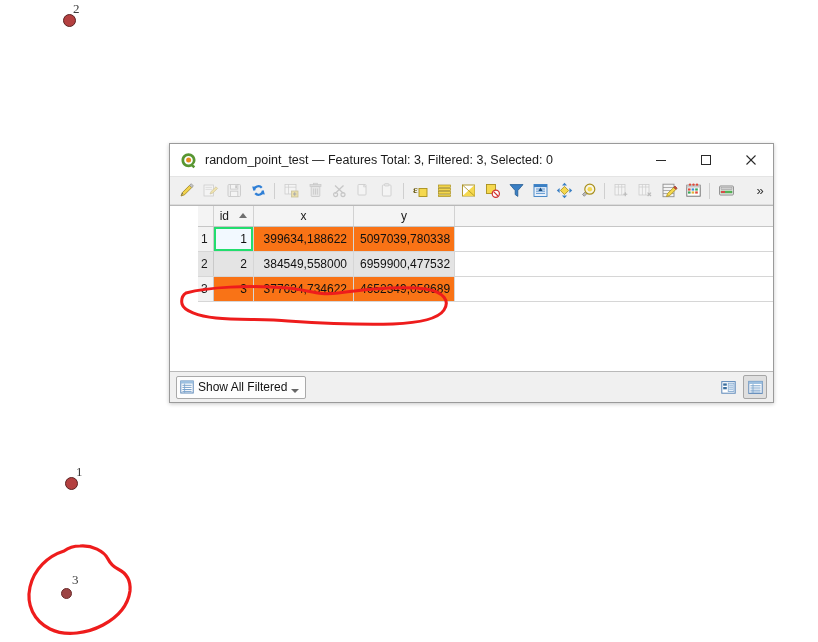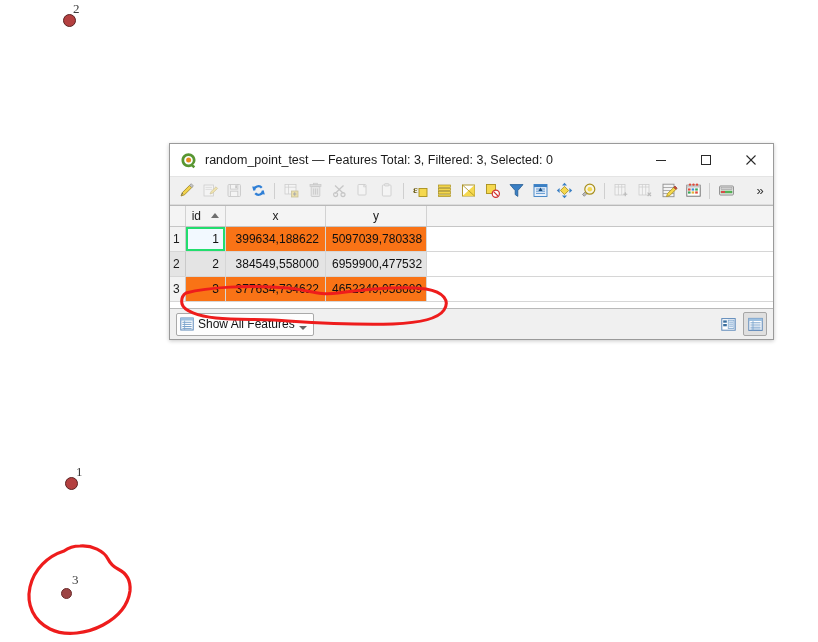--- a/index.html
+++ b/index.html
@@ -37,21 +37,21 @@
     color: #3a3a3a;
   }
 
   
   .annotation { position: absolute; pointer-events: none; }
 
   
   .qgis-window {
     position: absolute;
     left: 169px; top: 143px;
-    width: 605px; height: 197px;
+    width: 605px; height: 260px;
     background: #f0f0f0;
     border: 1px solid #9a9a9a;
     box-shadow: 0 1px 4px rgba(0,0,0,0.22);
     box-sizing: border-box;
     display: flex;
     flex-direction: column;
   }
 
   
   .title-bar {
@@ -120,20 +120,21 @@
     border-top: 1px solid #b9b9b9;
     border-bottom: 1px solid #b9b9b9;
     overflow: hidden;
     position: relative;
   }
   table.attr {
     border-collapse: collapse;
     width: 100%;
     table-layout: fixed;
     font-size: 12px;
+    margin-left: 28px;
   }
   table.attr thead th {
     background: #f4f4f4;
     border-right: 1px solid #d2d2d2;
     border-bottom: 1px solid #c6c6c6;
     height: 20px;
     font-weight: normal;
     color: #1b1b1b;
     font-size: 12px;
     padding: 0;
@@ -552,21 +553,21 @@
       <div class="filter-combo">
         <svg width="14" height="14" viewBox="0 0 14 14">
           <rect x="0.8" y="1" width="12.4" height="12" fill="#ffffff" stroke="#5b87b8" stroke-width="1"></rect>
           <rect x="0.8" y="1" width="12.4" height="2.6" fill="#9dc0e0"></rect>
           <line x1="2.4" y1="5.3" x2="11.6" y2="5.3" stroke="#7aa3cc" stroke-width="1"></line>
           <line x1="2.4" y1="7.4" x2="11.6" y2="7.4" stroke="#7aa3cc" stroke-width="1"></line>
           <line x1="2.4" y1="9.5" x2="11.6" y2="9.5" stroke="#7aa3cc" stroke-width="1"></line>
           <line x1="2.4" y1="11.4" x2="11.6" y2="11.4" stroke="#7aa3cc" stroke-width="1"></line>
           <line x1="4.6" y1="3.6" x2="4.6" y2="12.8" stroke="#7aa3cc" stroke-width="0.8"></line>
         </svg>
-        <span class="lbl">Show All Features</span>
+        <span class="lbl">Show All Filtered</span>
         <span class="combo-arrow"></span>
       </div>
 
       <div class="view-toggles">
         <div class="view-btn">
           <svg width="15" height="15" viewBox="0 0 15 15">
             <rect x="0.8" y="1.6" width="13.4" height="11.6" fill="#ffffff" stroke="#5b87b8" stroke-width="1"></rect>
             <rect x="2.2" y="3.4" width="3.6" height="2.3" fill="#3a6e9e"></rect>
             <rect x="2.2" y="7" width="3.6" height="2.3" fill="#3a6e9e"></rect>
             <rect x="7.2" y="3.2" width="5.8" height="8.2" fill="#e8f1fa" stroke="#7aa3cc" stroke-width="0.8"></rect>

